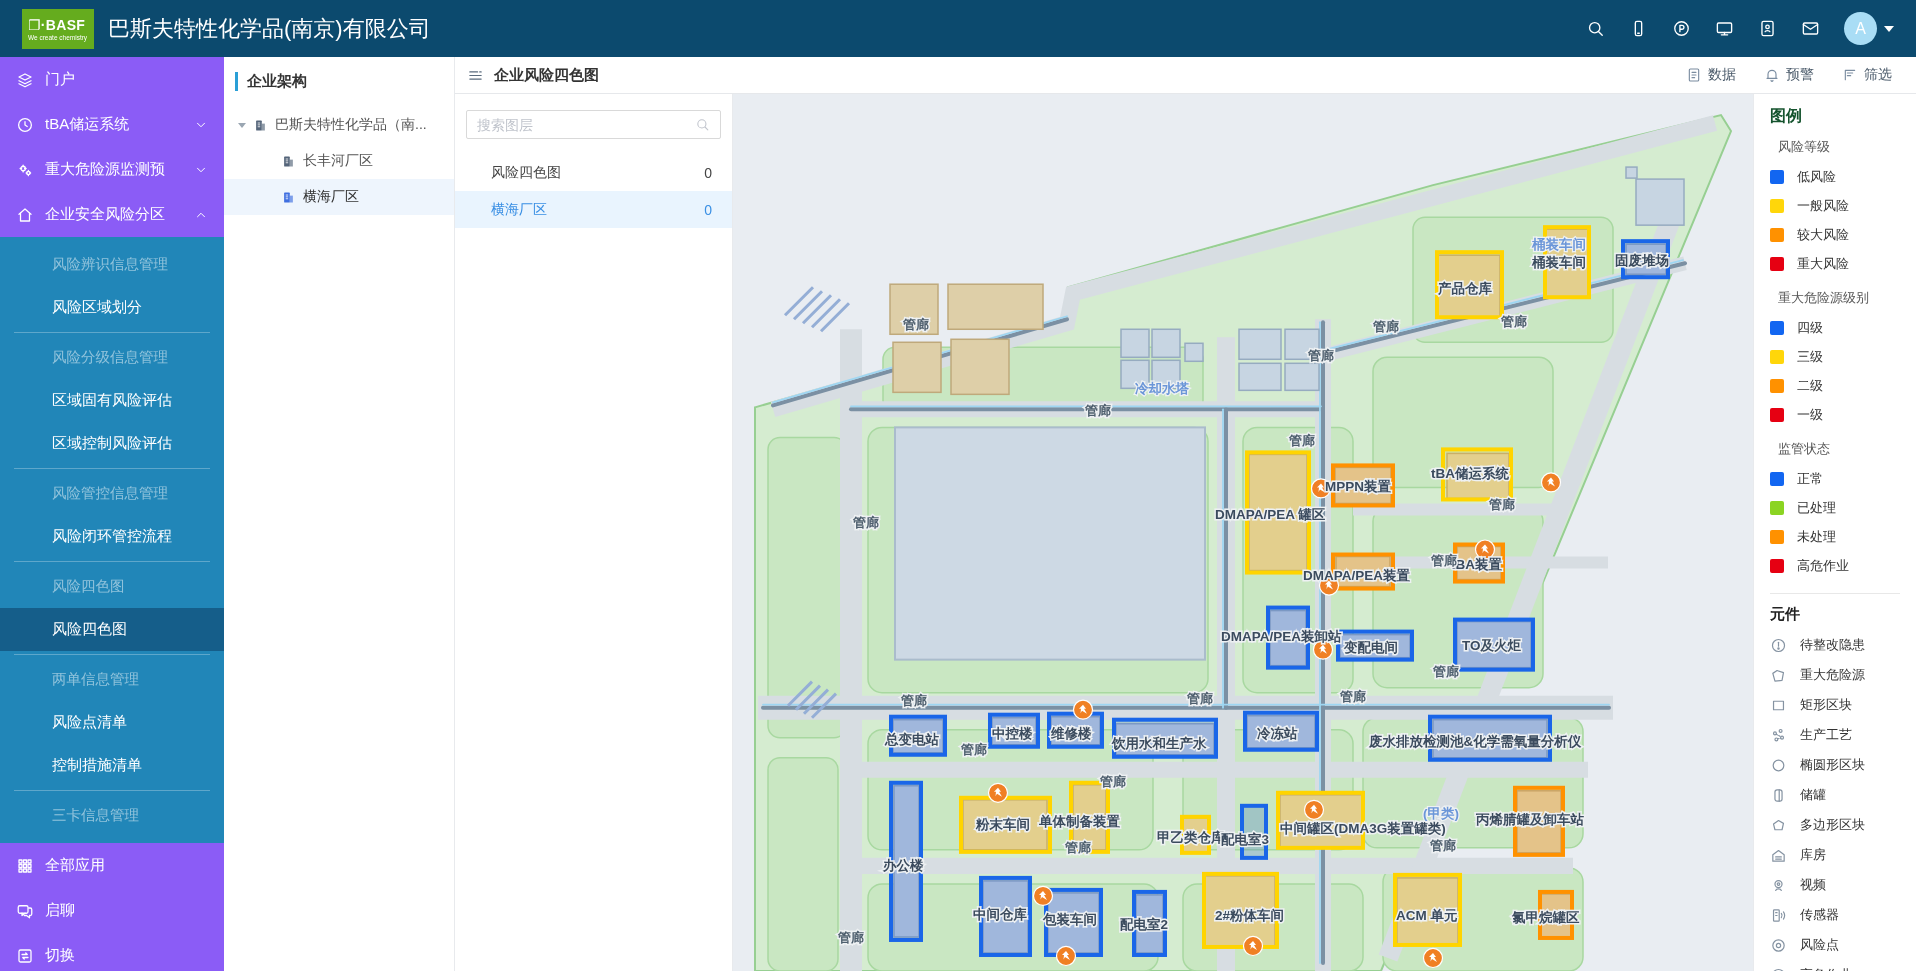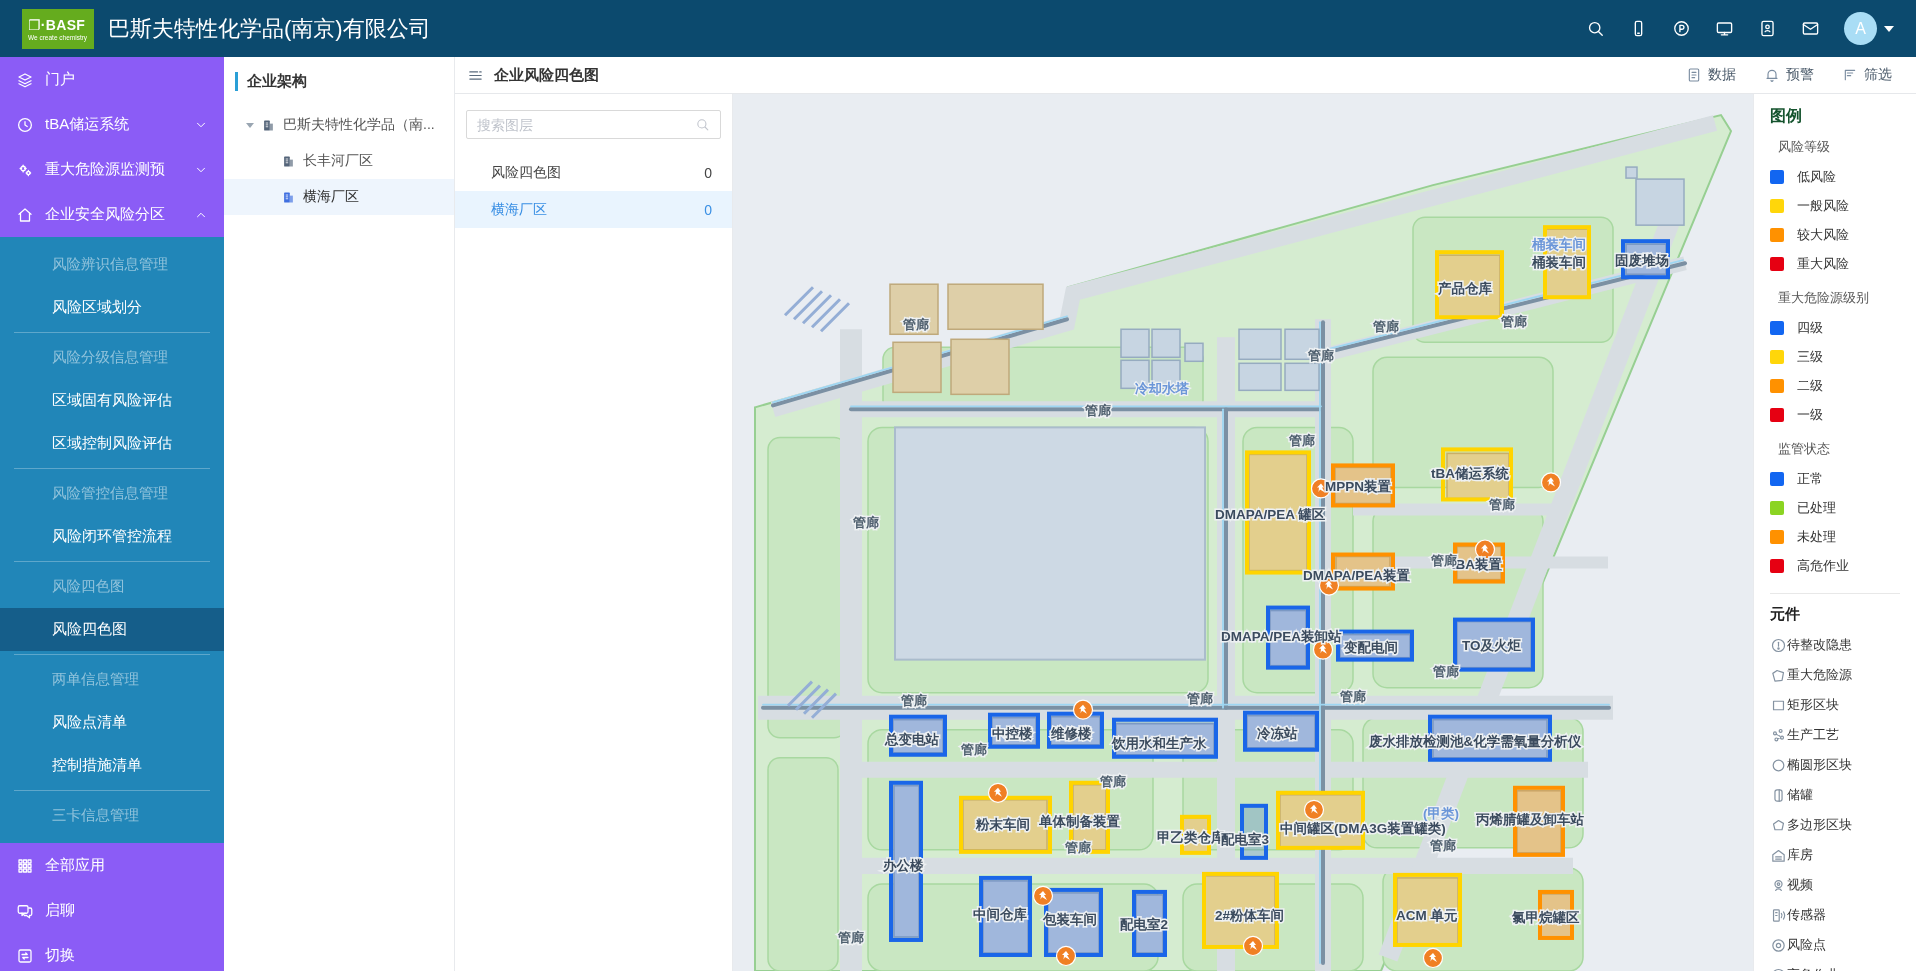--- a/index.html
+++ b/index.html
@@ -27,21 +27,21 @@
   .submenu{background:#2186b8;padding:6px 0;flex:none}
   .sub-group{color:rgba(255,255,255,.5);padding:12px 16px 12px 52px;font-size:14.5px}
   .sub-item{color:#fff;padding:12px 16px 12px 52px;font-size:15px;cursor:pointer}
   .sub-item.selected{background:#155e8a}
   .sub-div{border-top:1px solid rgba(255,255,255,.28);margin:3px 14px}
   .side-footer{margin-top:auto}
   
   .tree-panel{width:231px;background:#fff;border-right:1px solid #e8eaed;padding-top:15px;flex:none}
   .tree-title{font-weight:bold;font-size:15px;color:#333;border-left:3px solid #2a9fd6;padding-left:9px;margin-left:11px}
   .tree{margin-top:16px}
-  .tnode{height:36px;display:flex;align-items:center;gap:7px;font-size:14px;color:#555;cursor:pointer;padding-left:22px}
+  .tnode{height:36px;display:flex;align-items:center;gap:7px;font-size:14px;color:#555;cursor:pointer;padding-left:14px}
   .tnode .tcaret{width:0;height:0;border-left:4px solid transparent;border-right:4px solid transparent;border-top:5px solid #9aa6b2}
   .tnode.lv1{padding-left:57px}
   .tnode.selected{background:#eef5fd;color:#333}
   .bld{width:15px;height:15px;flex:none}
   
   .right{flex:1;display:flex;flex-direction:column;min-width:0}
   .ribbon{height:37px;background:#fff;border-bottom:1px solid #e6e8eb;display:flex;align-items:center;padding:0 24px 0 12px;flex:none}
   .ribbon-title{display:flex;align-items:center;gap:10px;font-weight:bold;font-size:15px;color:#333}
   .ribbon-title .ic{width:17px;height:17px;color:#5a6b7d}
   .ribbon-actions{margin-left:auto;display:flex;gap:28px}
@@ -65,21 +65,21 @@
   text.corr{font-size:13px;font-weight:bold;fill:#4e5f6e;paint-order:stroke;stroke:#eef1f3;stroke-width:3px;font-family:inherit}
   text.bluelab{font-size:13.5px;font-weight:bold;fill:#6b96d8;paint-order:stroke;stroke:#eef1f3;stroke-width:2.5px;font-family:inherit}
   
   .legend{width:163px;background:#fff;border-left:1px solid #e8eaed;padding:12px 0 0 16px;flex:none;overflow:hidden}
   .lg-title{font-size:16px;font-weight:bold;color:#14532d;margin-bottom:8px}
   .lg-sec{font-size:13px;color:#555;margin:10px 8px 5px;height:20px;display:flex;align-items:center}
   .lg-item{display:flex;align-items:center;gap:13px;height:29px;font-size:13px;color:#333}
   .sw{width:14px;height:14px;border-radius:2px;flex:none}
   .lg-div{border-top:1px solid #e8e8e8;margin:13px 16px 11px 0}
   .cmp-title{font-size:15px;font-weight:bold;color:#222;margin:2px 0 6px}
-  .cmp-item{display:flex;align-items:center;height:30px;font-size:13px;color:#333}
+  .cmp-item{display:flex;align-items:center;gap:13px;height:30px;font-size:13px;color:#333}
   .cmp-item .ic{width:17px;height:17px;color:#8593a2;flex:none}
 </style>
 </head>
 <body>
 
 <div class="app">
 
   <header class="topbar">
     <div class="logo">
       <span class="brand">❐·<span>BASF</span></span>

